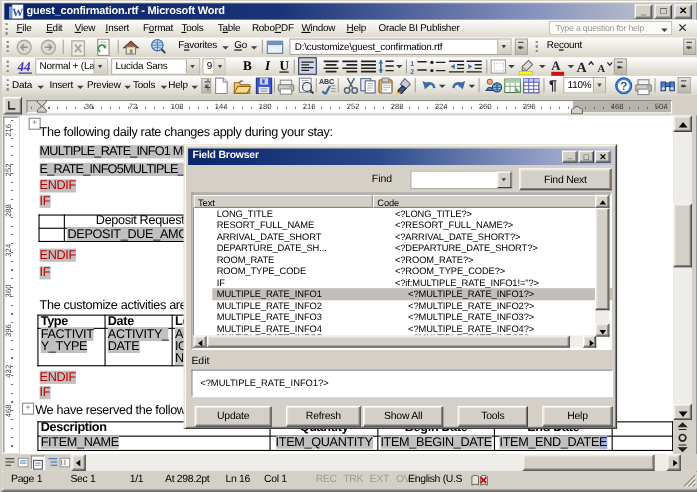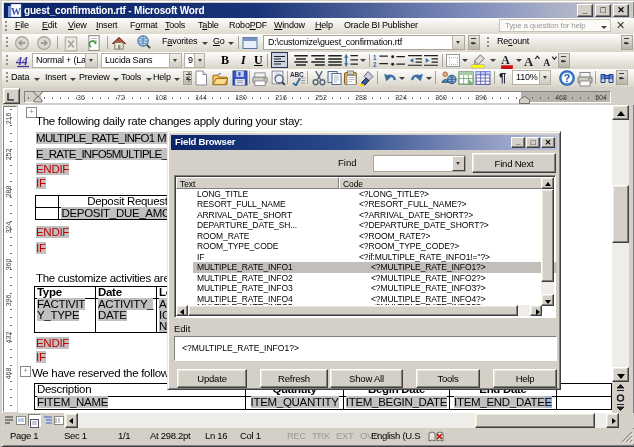--- a/index.html
+++ b/index.html
@@ -433,21 +433,21 @@
           </tr>
    </tbody>
       </table>
    <div class="doctext fld red" style="left:18px;top:232px;">ENDIF</div>
    <div class="doctext fld red" style="left:18px;top:246px;">IF</div>
    <div class="abs" style="left:2px;top:261px;width:9px;height:9px;border:1px solid #888;font-size:8px;line-height:8px;text-align:center;color:#888;">+</div>
    <div class="doctext" style="left:14px;top:262px;">We have reserved the following ite</div>
    <table class="doc" style="left:16px;top:278px;">
      <tbody>
           <tr style="height:13px;">
-       <td style="width:222px;font-weight:normal;">Description</td>
+       <td style="width:222px;font-weight:bold;">Description</td>
        <td style="width:93px;font-weight:bold;text-align:center;">Quantity</td>
        <td style="width:98px;font-weight:bold;text-align:center;">Begin Date</td>
        <td style="width:102px;font-weight:bold;text-align:center;">End Date</td>
        <td style="width:56px;"></td>
      </tr>
      <tr style="height:13px;">
        <td><span class="fld">FITEM_NAME</span></td>
        <td style="text-align:center;"><span class="fld">ITEM_QUANTITY</span></td>
        <td style="text-align:right;"><span class="fld">ITEM_BEGIN_DATE</span></td>
        <td style="text-align:center;"><span class="fld">ITEM_END_DATE<span style="background:#9db0d8;">E</span></span></td>

